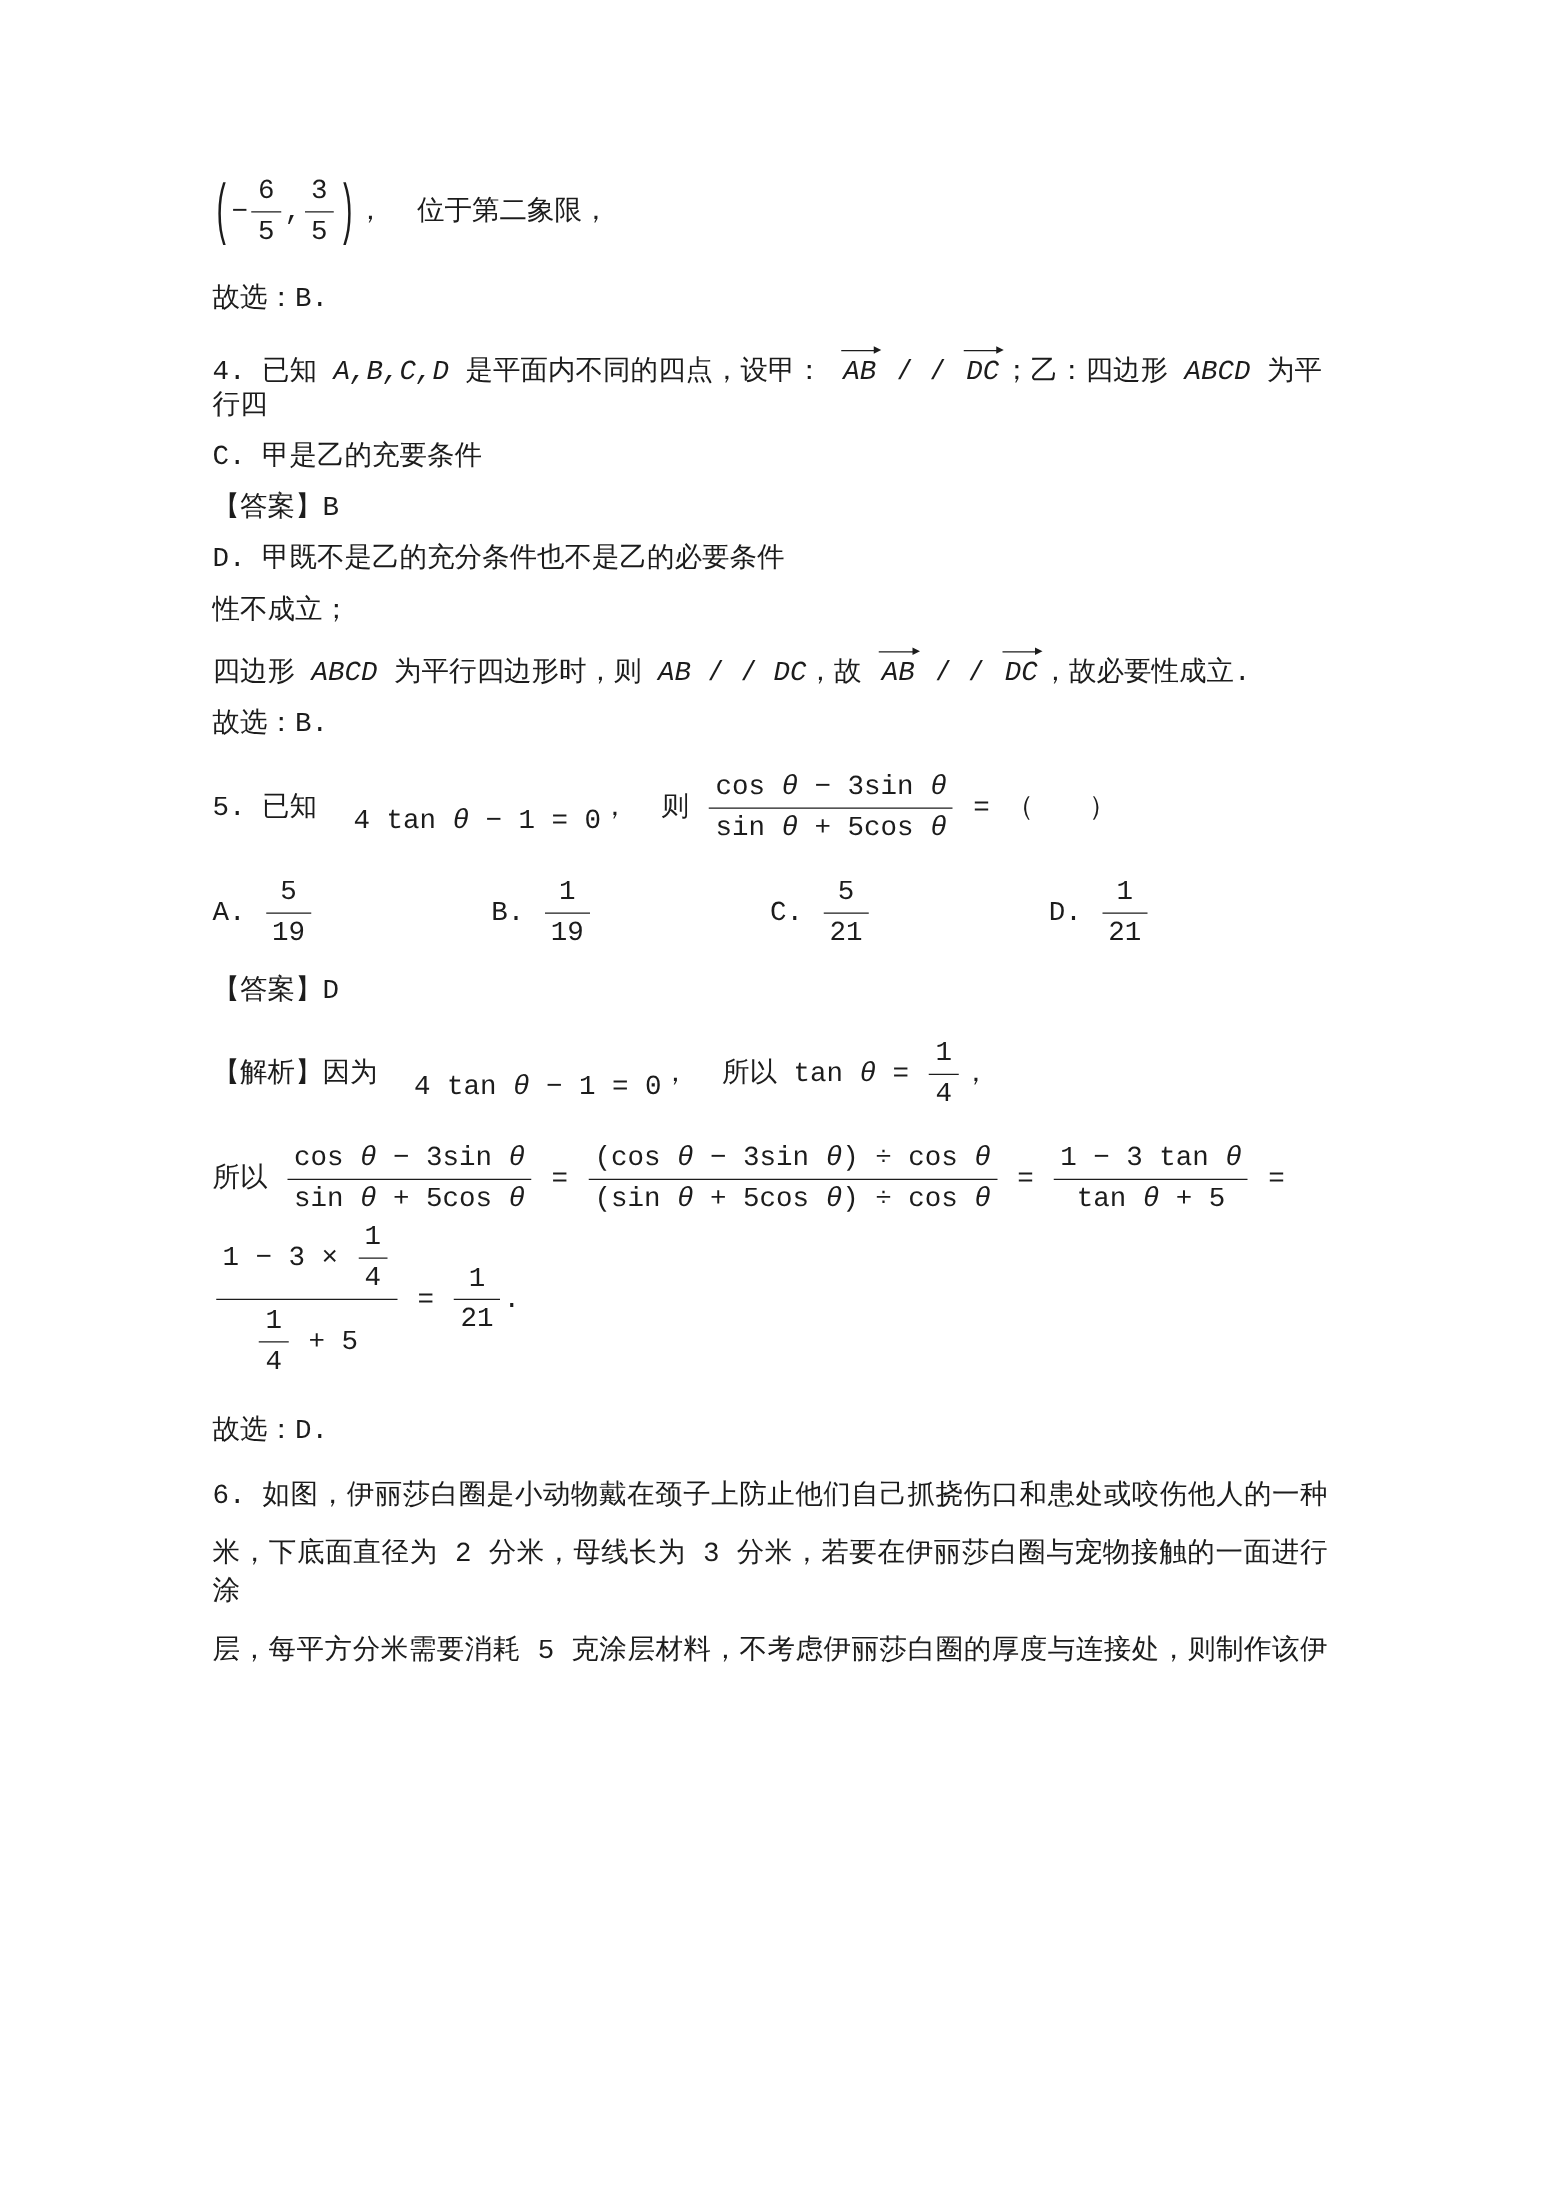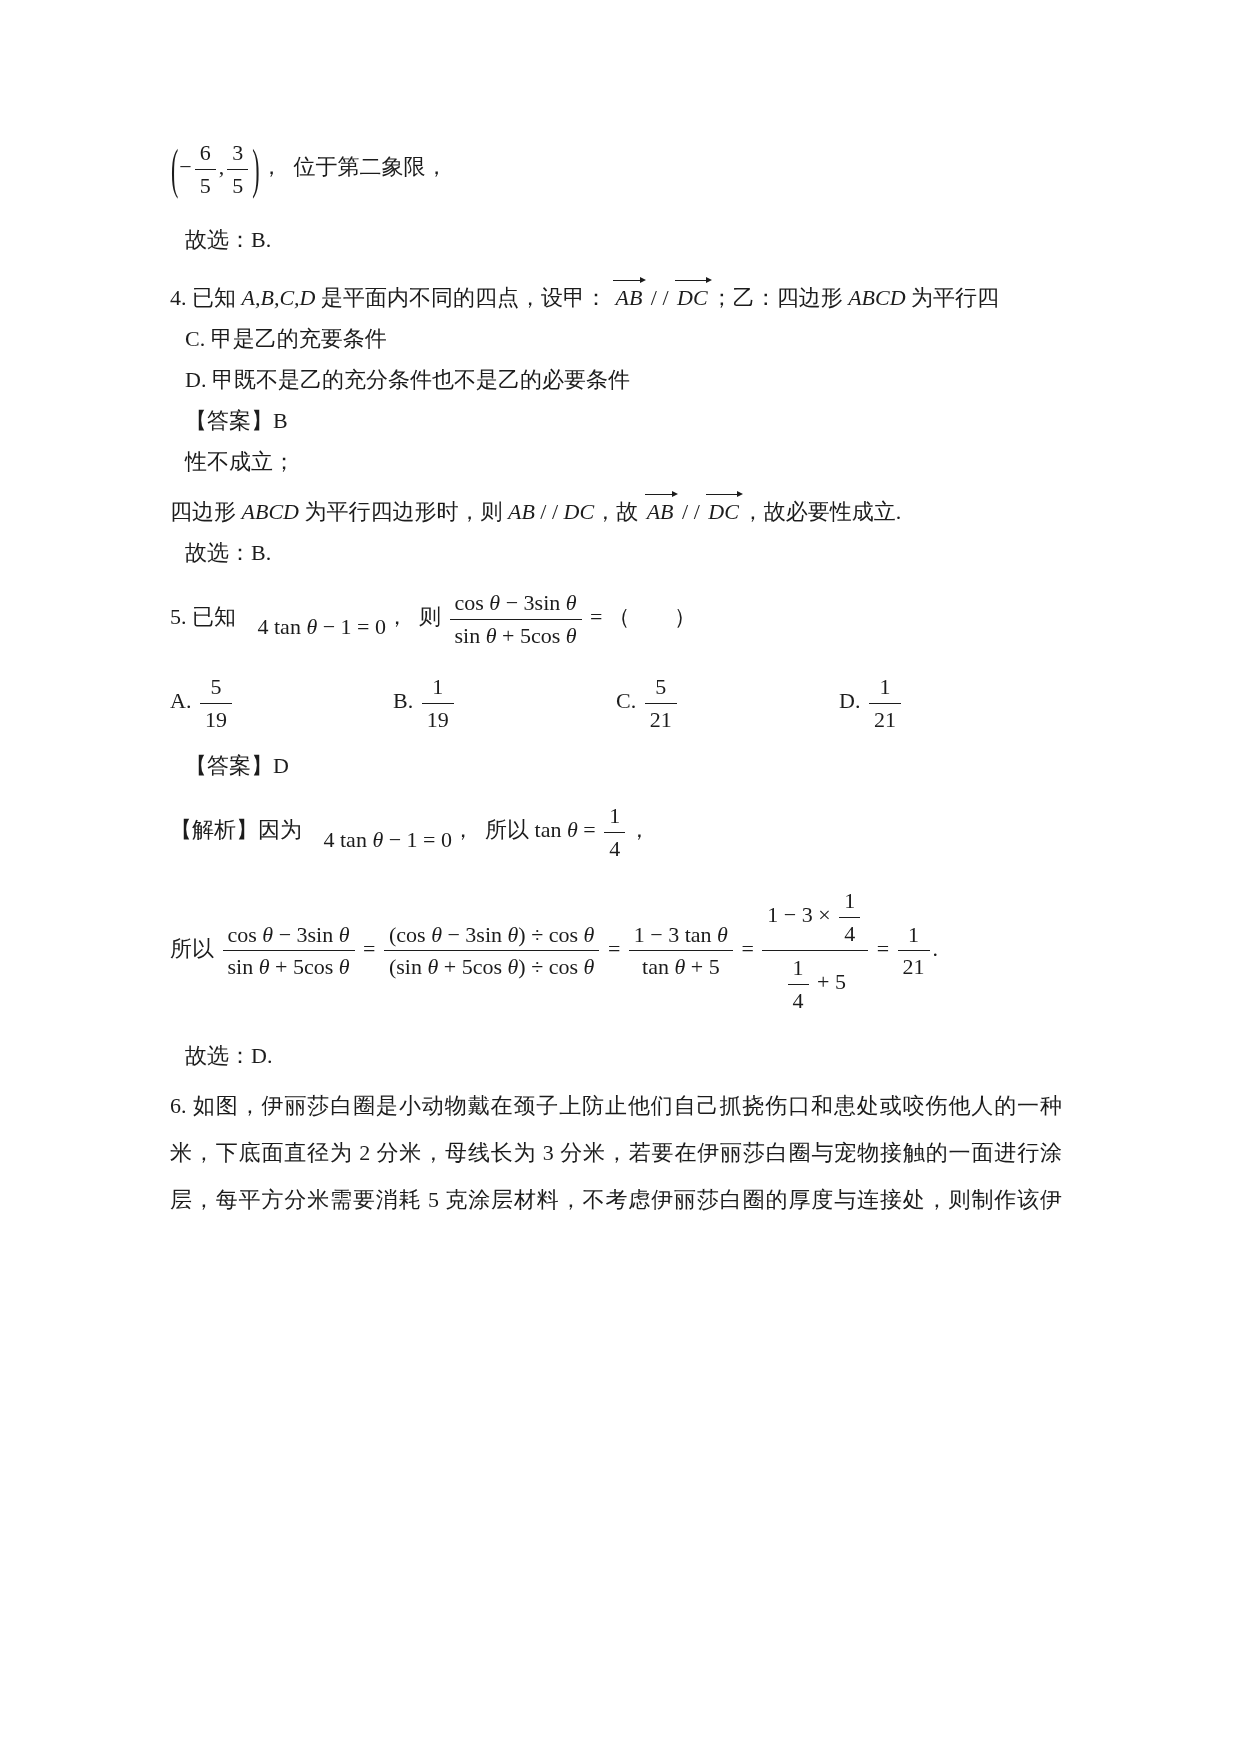--- a/index.html
+++ b/index.html
@@ -14,27 +14,27 @@
     font-family: "Liberation Serif", "DejaVu Serif", serif;
     color: #1c1c1c;
     font-size: 22px;
     overflow: hidden;
   }
   .page {
     position: absolute;
     left: 170px;
     top: 138px;
     width: 892px;
+    font-family: Liberation Mono, monospace;
   }
   
   .tline {
     line-height: 27px;
     margin-bottom: 14px;
     white-space: pre-wrap;
-    margin-left: 15px;
   }
   
   .fline {
     line-height: 27px;
     margin-bottom: 14px;
     white-space: pre-wrap;
   }
   .pad-arrow { padding-top: 9px; }           
   .it { font-style: italic; }
   .bi { font-style: italic; font-weight: bold; }
@@ -104,22 +104,22 @@
 </head>
 <body>
 
 <div class="page">
 
   <div class="fline mb-xl"><span class="bp">(</span>−<span class="frac"><span class="fn">6</span><span class="fd">5</span></span>,<span class="frac"><span class="fn">3</span><span class="fd">5</span></span><span class="bp">)</span>，  位于第二象限，</div>
   <div class="tline mb-lg">故选：B.</div>
 
   <div class="fline pad-arrow">4. 已知 <span class="it">A,B,C,D</span> 是平面内不同的四点，设甲： <span class="vec">AB</span> / / <span class="vec">DC</span>；乙：四边形 <span class="it">ABCD</span> 为平行四</div>
   <div class="tline">C. 甲是乙的充要条件</div>
+  <div class="tline">【答案】B</div>
   <div class="tline">D. 甲既不是乙的充分条件也不是乙的必要条件</div>
-  <div class="tline">【答案】B</div>
   <div class="tline">性不成立；</div>
   <div class="fline pad-arrow">四边形 <span class="it">ABCD</span> 为平行四边形时，则 <span class="it">AB</span> / / <span class="it">DC</span>，故 <span class="vec">AB</span> / / <span class="vec">DC</span>，故必要性成立.</div>
   <div class="tline mb-lg">故选：B.</div>
 
   <div class="fline mb-lg">5. 已知 <span class="low">4 tan <span class="it">θ</span> − 1 = 0</span>，  则 <span class="frac"><span class="fn">cos <span class="it">θ</span> − 3sin <span class="it">θ</span></span><span class="fd">sin <span class="it">θ</span> + 5cos <span class="it">θ</span></span></span> = （　　）</div>
   <div class="opts-row">
     <div class="opt-cell">A. <span class="frac">
           <span class="fn">5</span>
           <span class="fd">19</span>
         </span></div>

